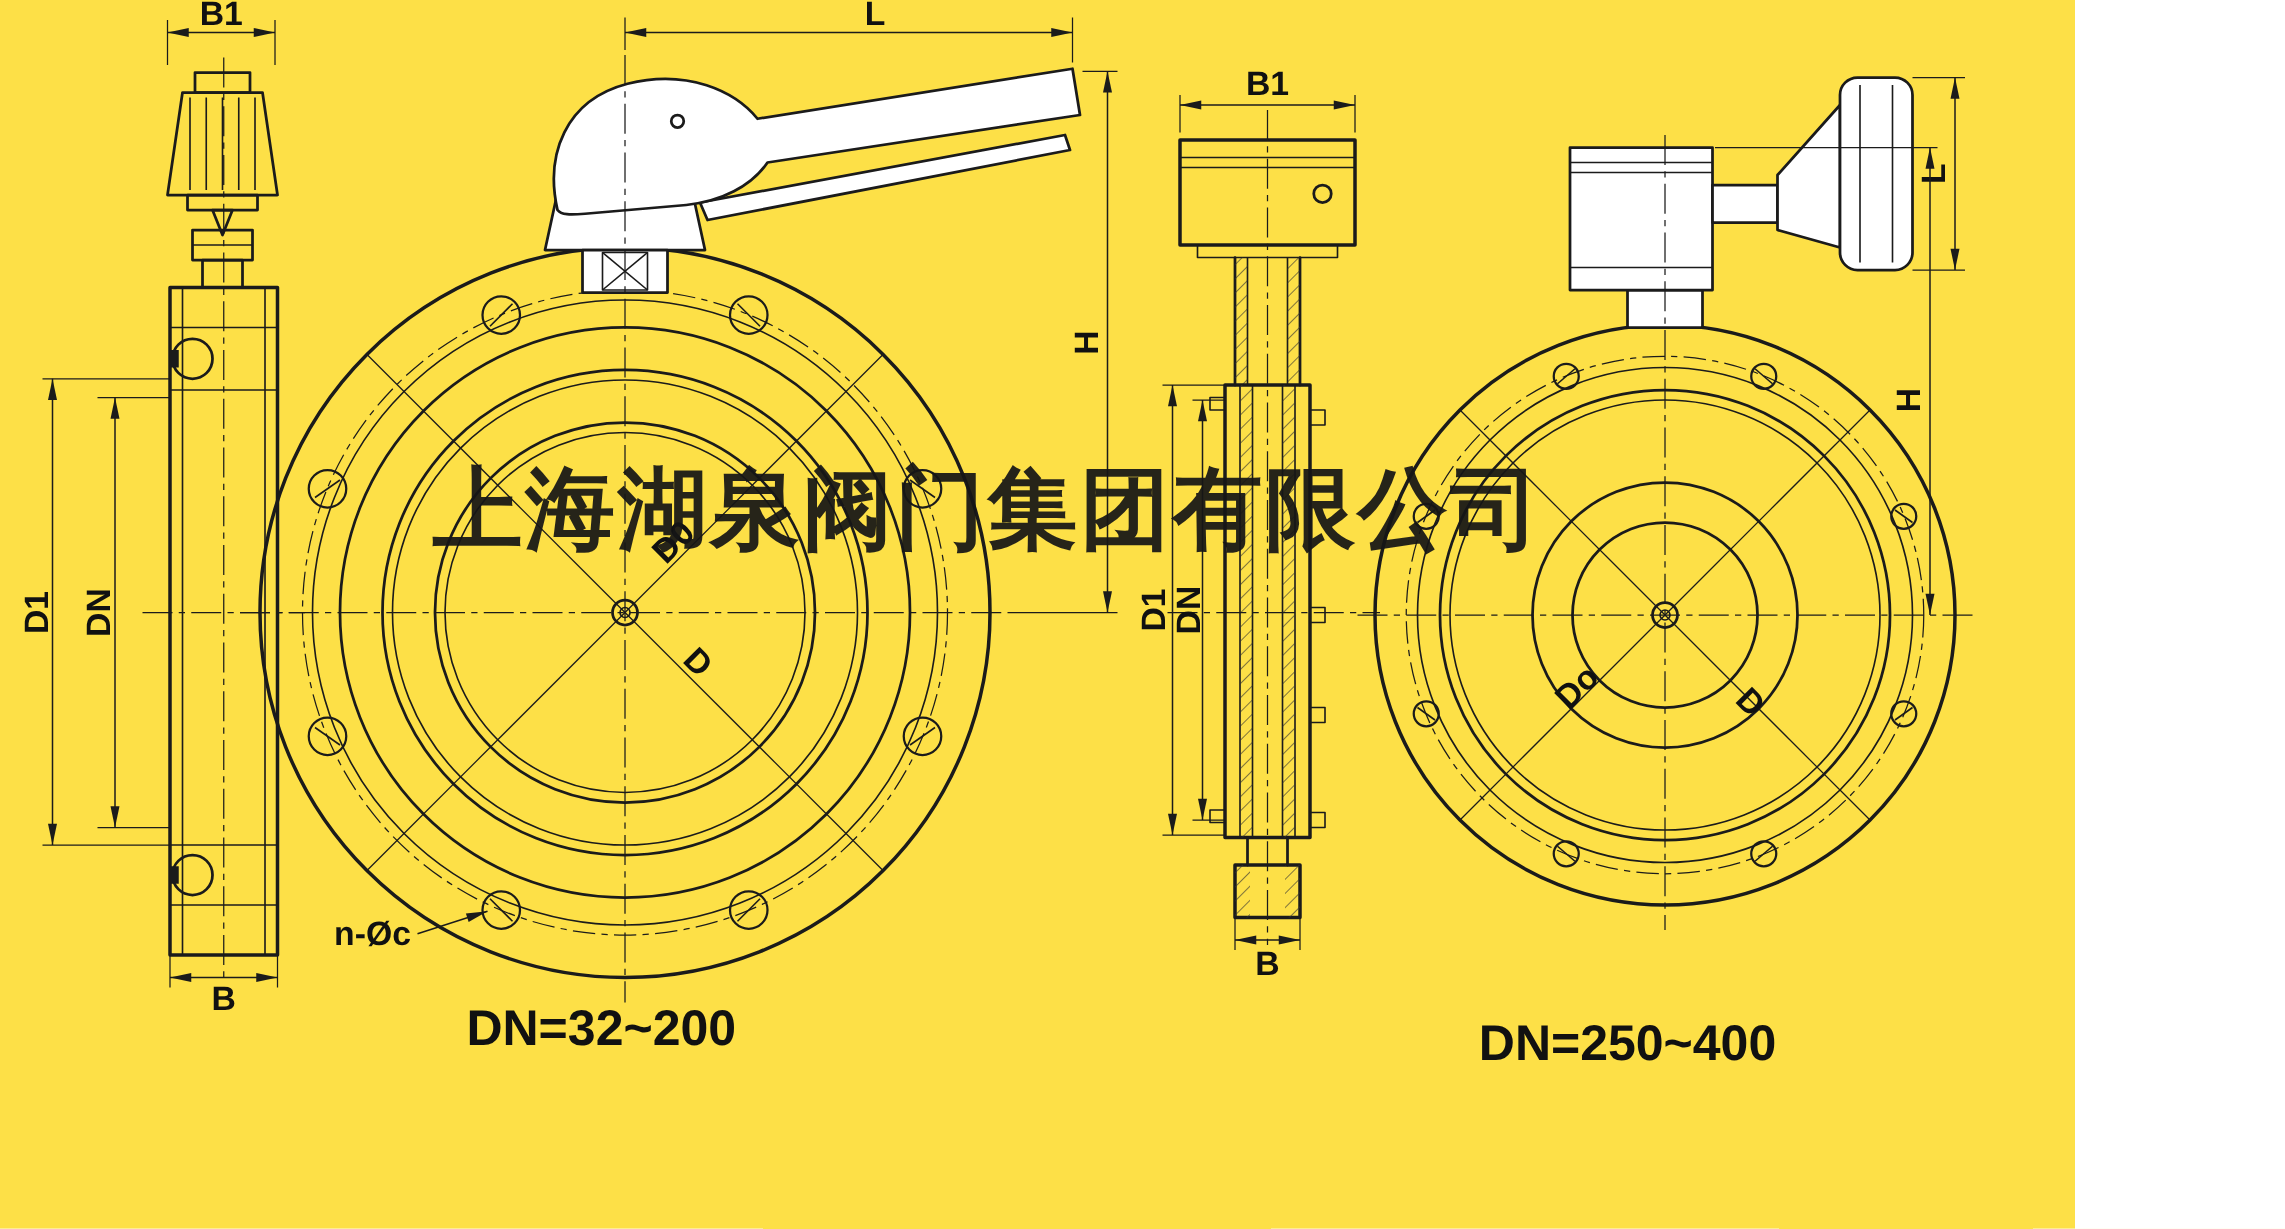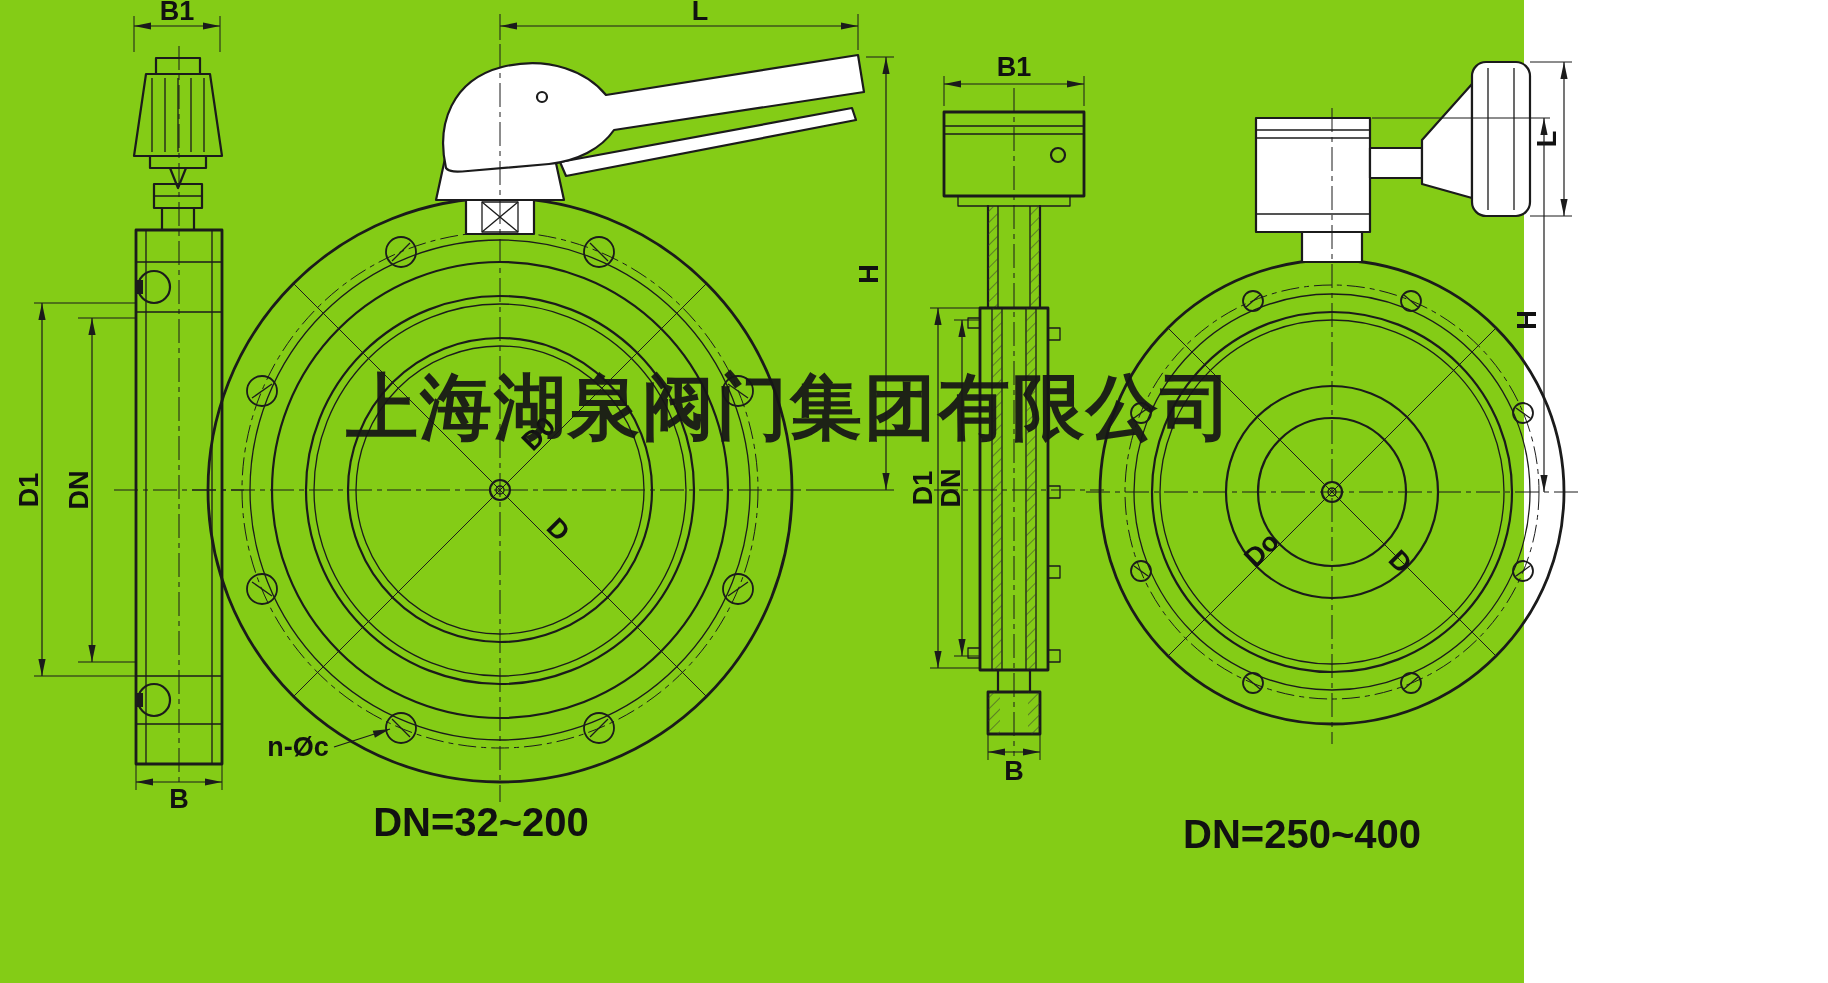--- a/index.html
+++ b/index.html
@@ -1,16 +1,16 @@
 <!DOCTYPE html>
 <html><head>
 <meta charset="utf-8">
 <style>
   html,body{margin:0;padding:0;background:#ffffff;width:1828px;height:983px;overflow:hidden}
-  .stage{position:relative;width:1524px;height:983px;background:#84cc16}
+  .stage{position:relative;width:1660px;height:983px;background:#fde047}
   svg{position:absolute;left:0;top:0}
   .obj  {fill:none;stroke:#1b1b1b;stroke-width:2.2;stroke-linejoin:round;stroke-linecap:round}
   .obj2 {fill:none;stroke:#1b1b1b;stroke-width:2.8;stroke-linejoin:round}
   .objt {fill:none;stroke:#1b1b1b;stroke-width:1.3;stroke-linejoin:round}
   .objw {fill:#ffffff;stroke:#1b1b1b;stroke-width:2.2;stroke-linejoin:round}
   .hole {fill:none;stroke:#1b1b1b;stroke-width:1.8}
   .cl   {fill:none;stroke:#1b1b1b;stroke-width:1;stroke-dasharray:24 5 5 5}
   .bc   {fill:none;stroke:#1b1b1b;stroke-width:1;stroke-dasharray:18 5 5 5}
   .dim  {fill:none;stroke:#1b1b1b;stroke-width:1.2}
   .ext  {fill:none;stroke:#1b1b1b;stroke-width:1}

